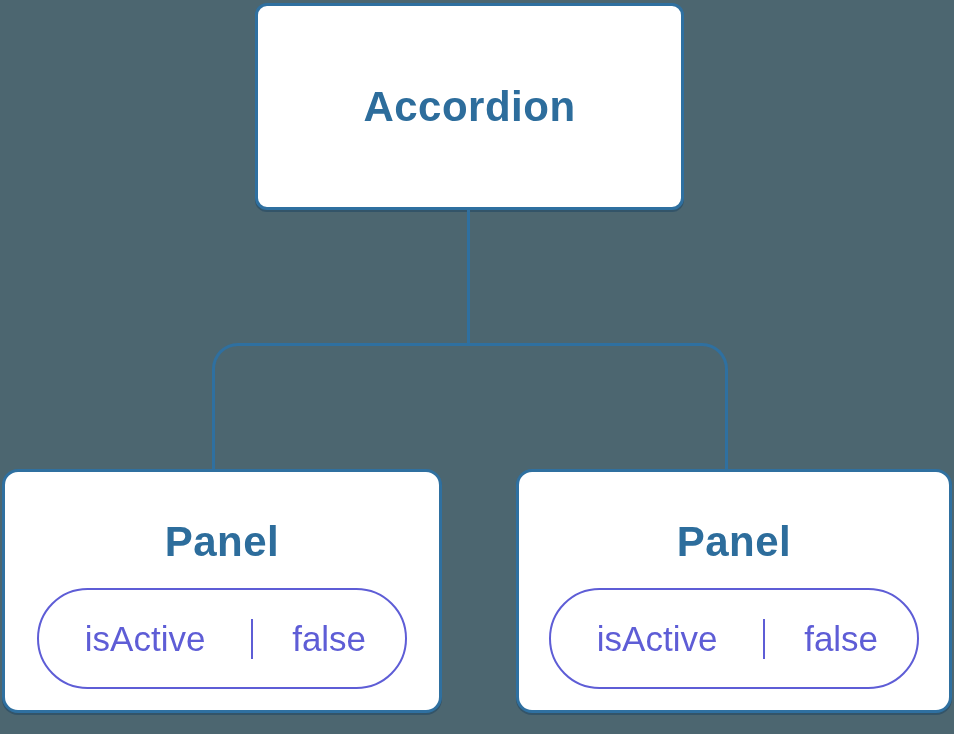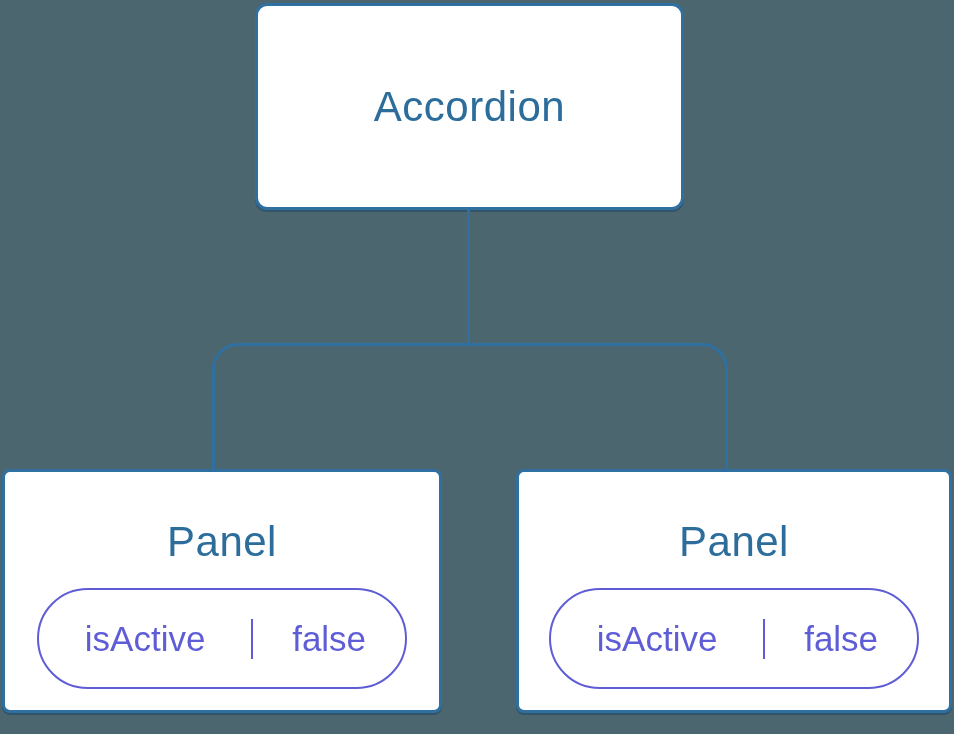--- a/index.html
+++ b/index.html
@@ -27,21 +27,21 @@
     top: 3px;
     width: 429px;
     height: 207px;
     display: flex;
     align-items: center;
     justify-content: center;
   }
   .node-label {
     color: var(--node-text, #2D6D9C);
     font-size: 42px;
-    font-weight: 400;
+    font-weight: 700;
     letter-spacing: 0.5px;
   }
   .v-line {
     position: absolute;
     left: 467px;
     top: 210px;
     width: 3px;
     height: 134px;
     background: var(--stroke, #2F70A0);
   }
@@ -54,21 +54,21 @@
     height: 127px;
     border-top: 3px solid var(--stroke, #2F70A0);
     border-left: 3px solid var(--stroke, #2F70A0);
     border-right: 3px solid var(--stroke, #2F70A0);
     border-radius: 26px 26px 0 0;
     background: transparent;
   }
   .panel {
     top: 469px;
     height: 244px;
-    border-radius: 8px;
+    border-radius: 16px;
   }
   .panel-left {
     left: 2px;
     width: 440px;
   }
   .panel-right {
     left: 516px;
     width: 436px;
   }
   .panel .node-label {

